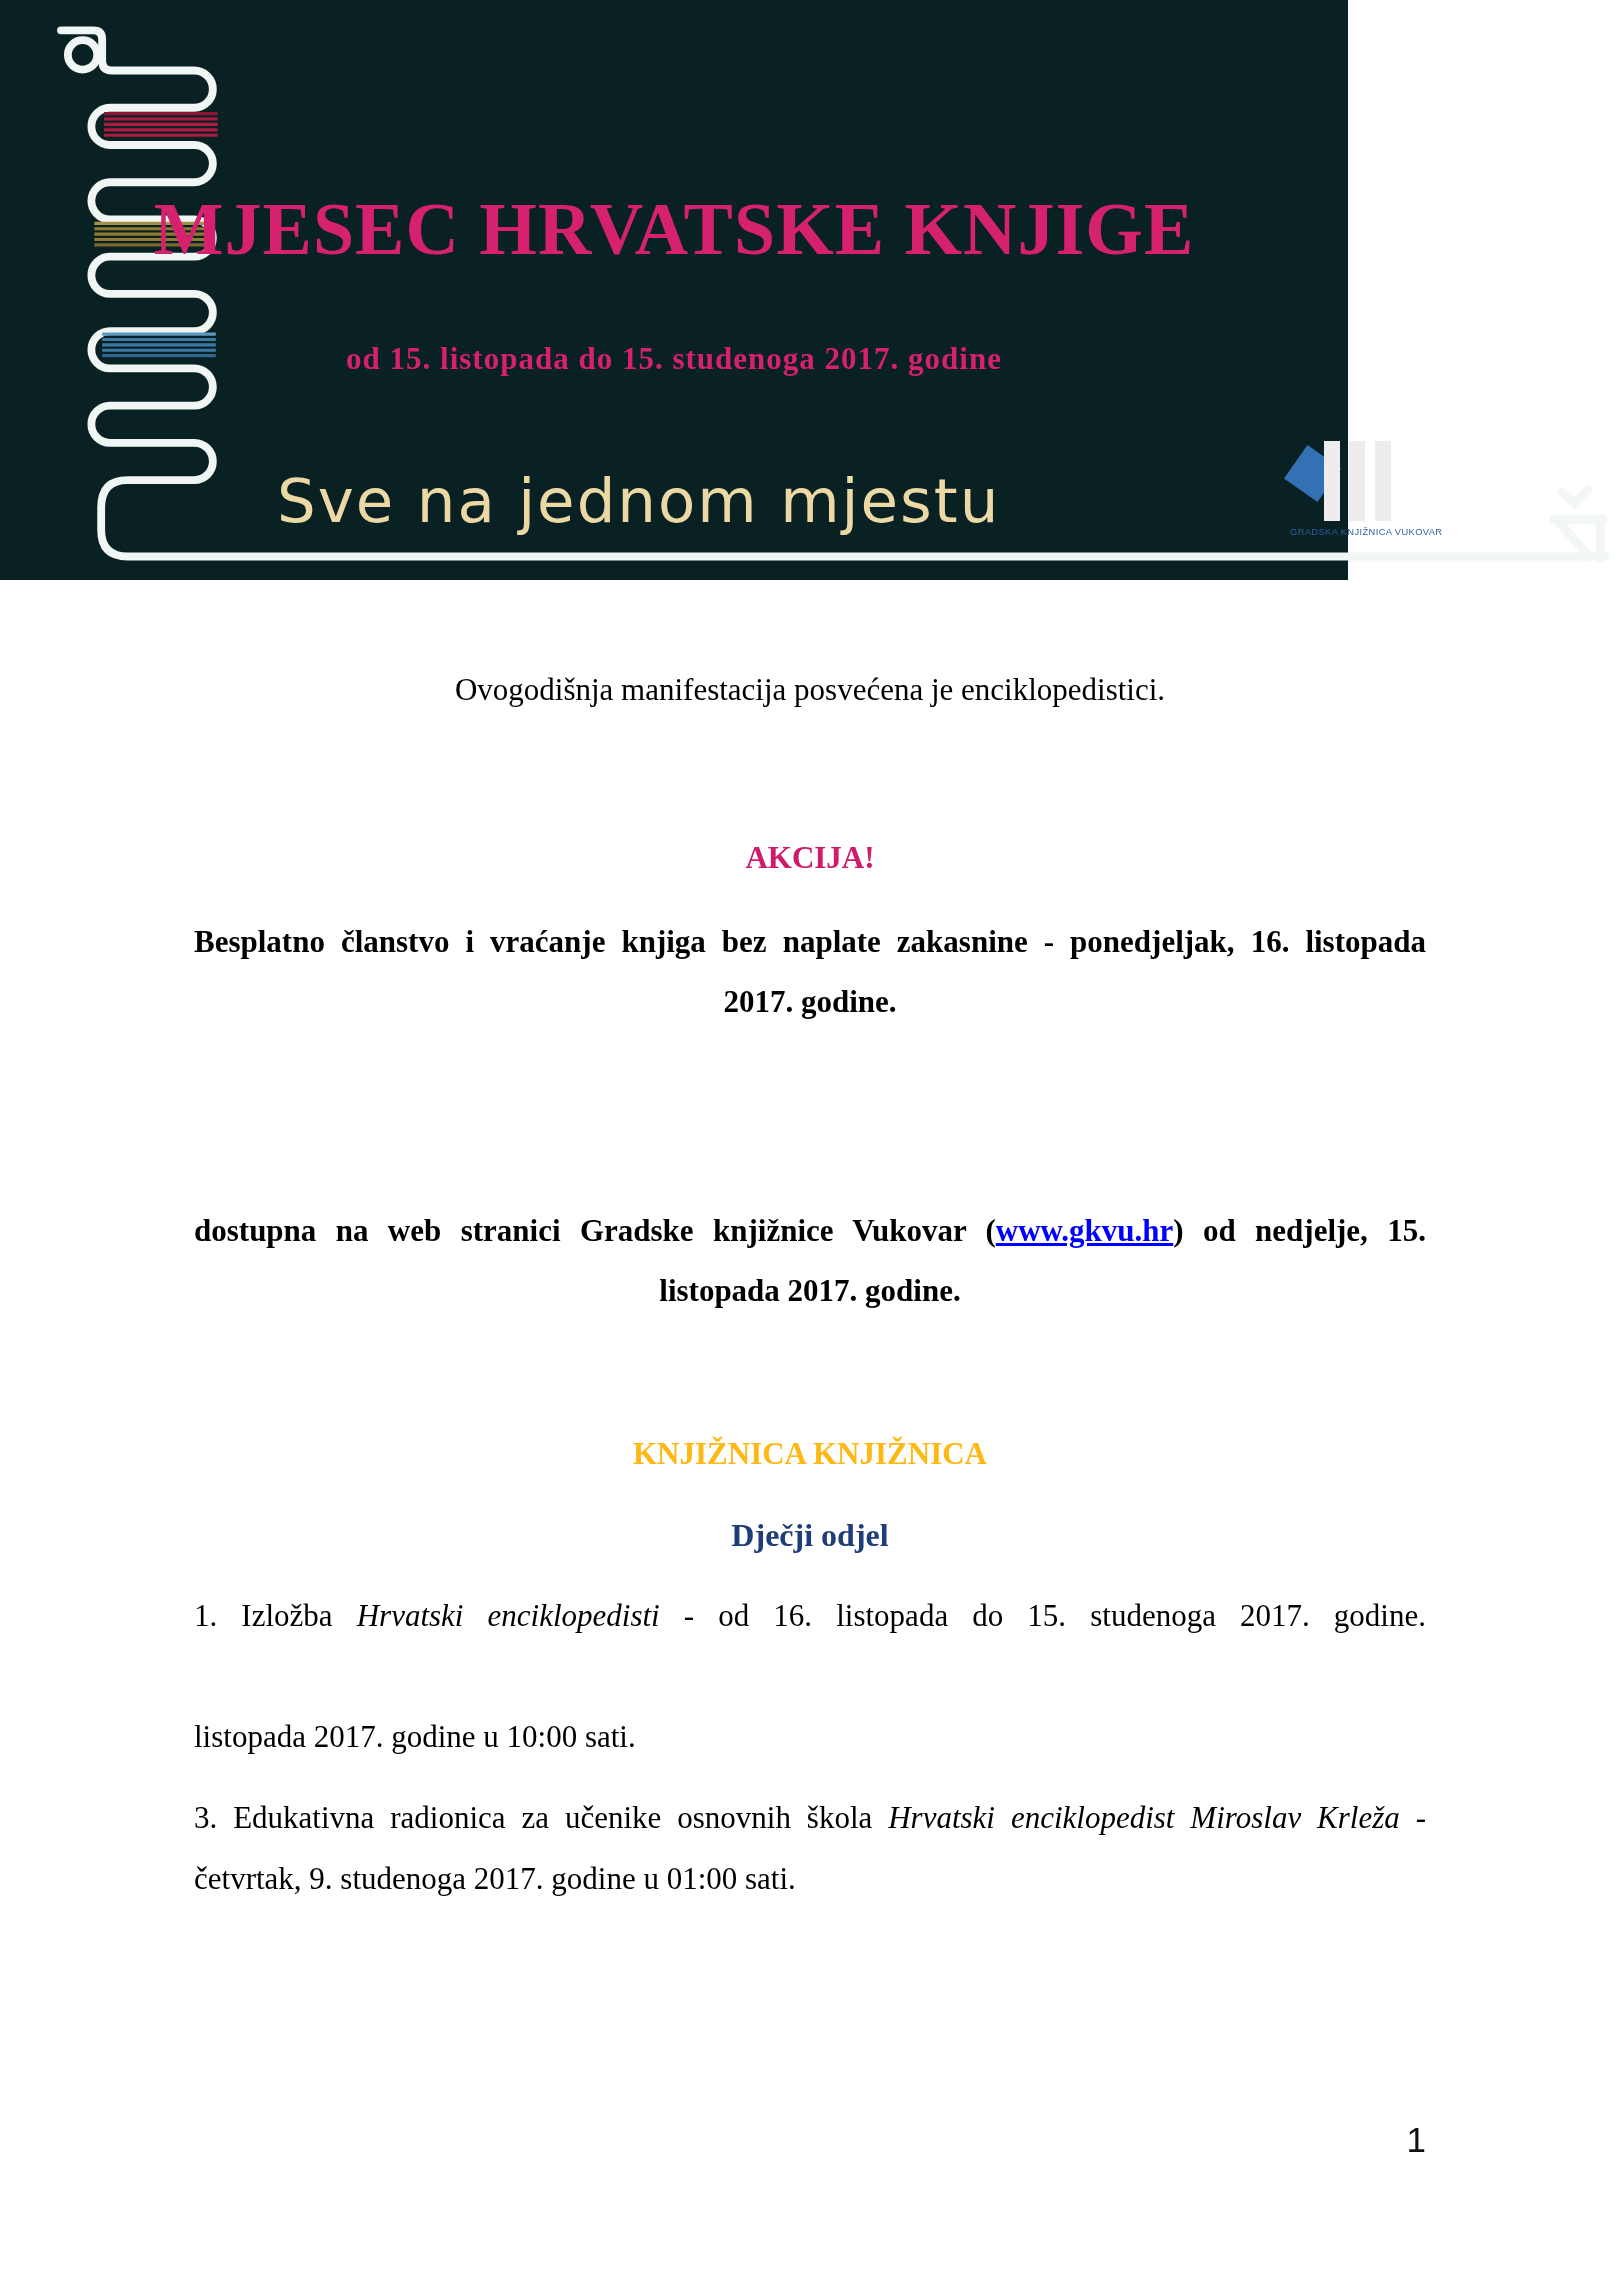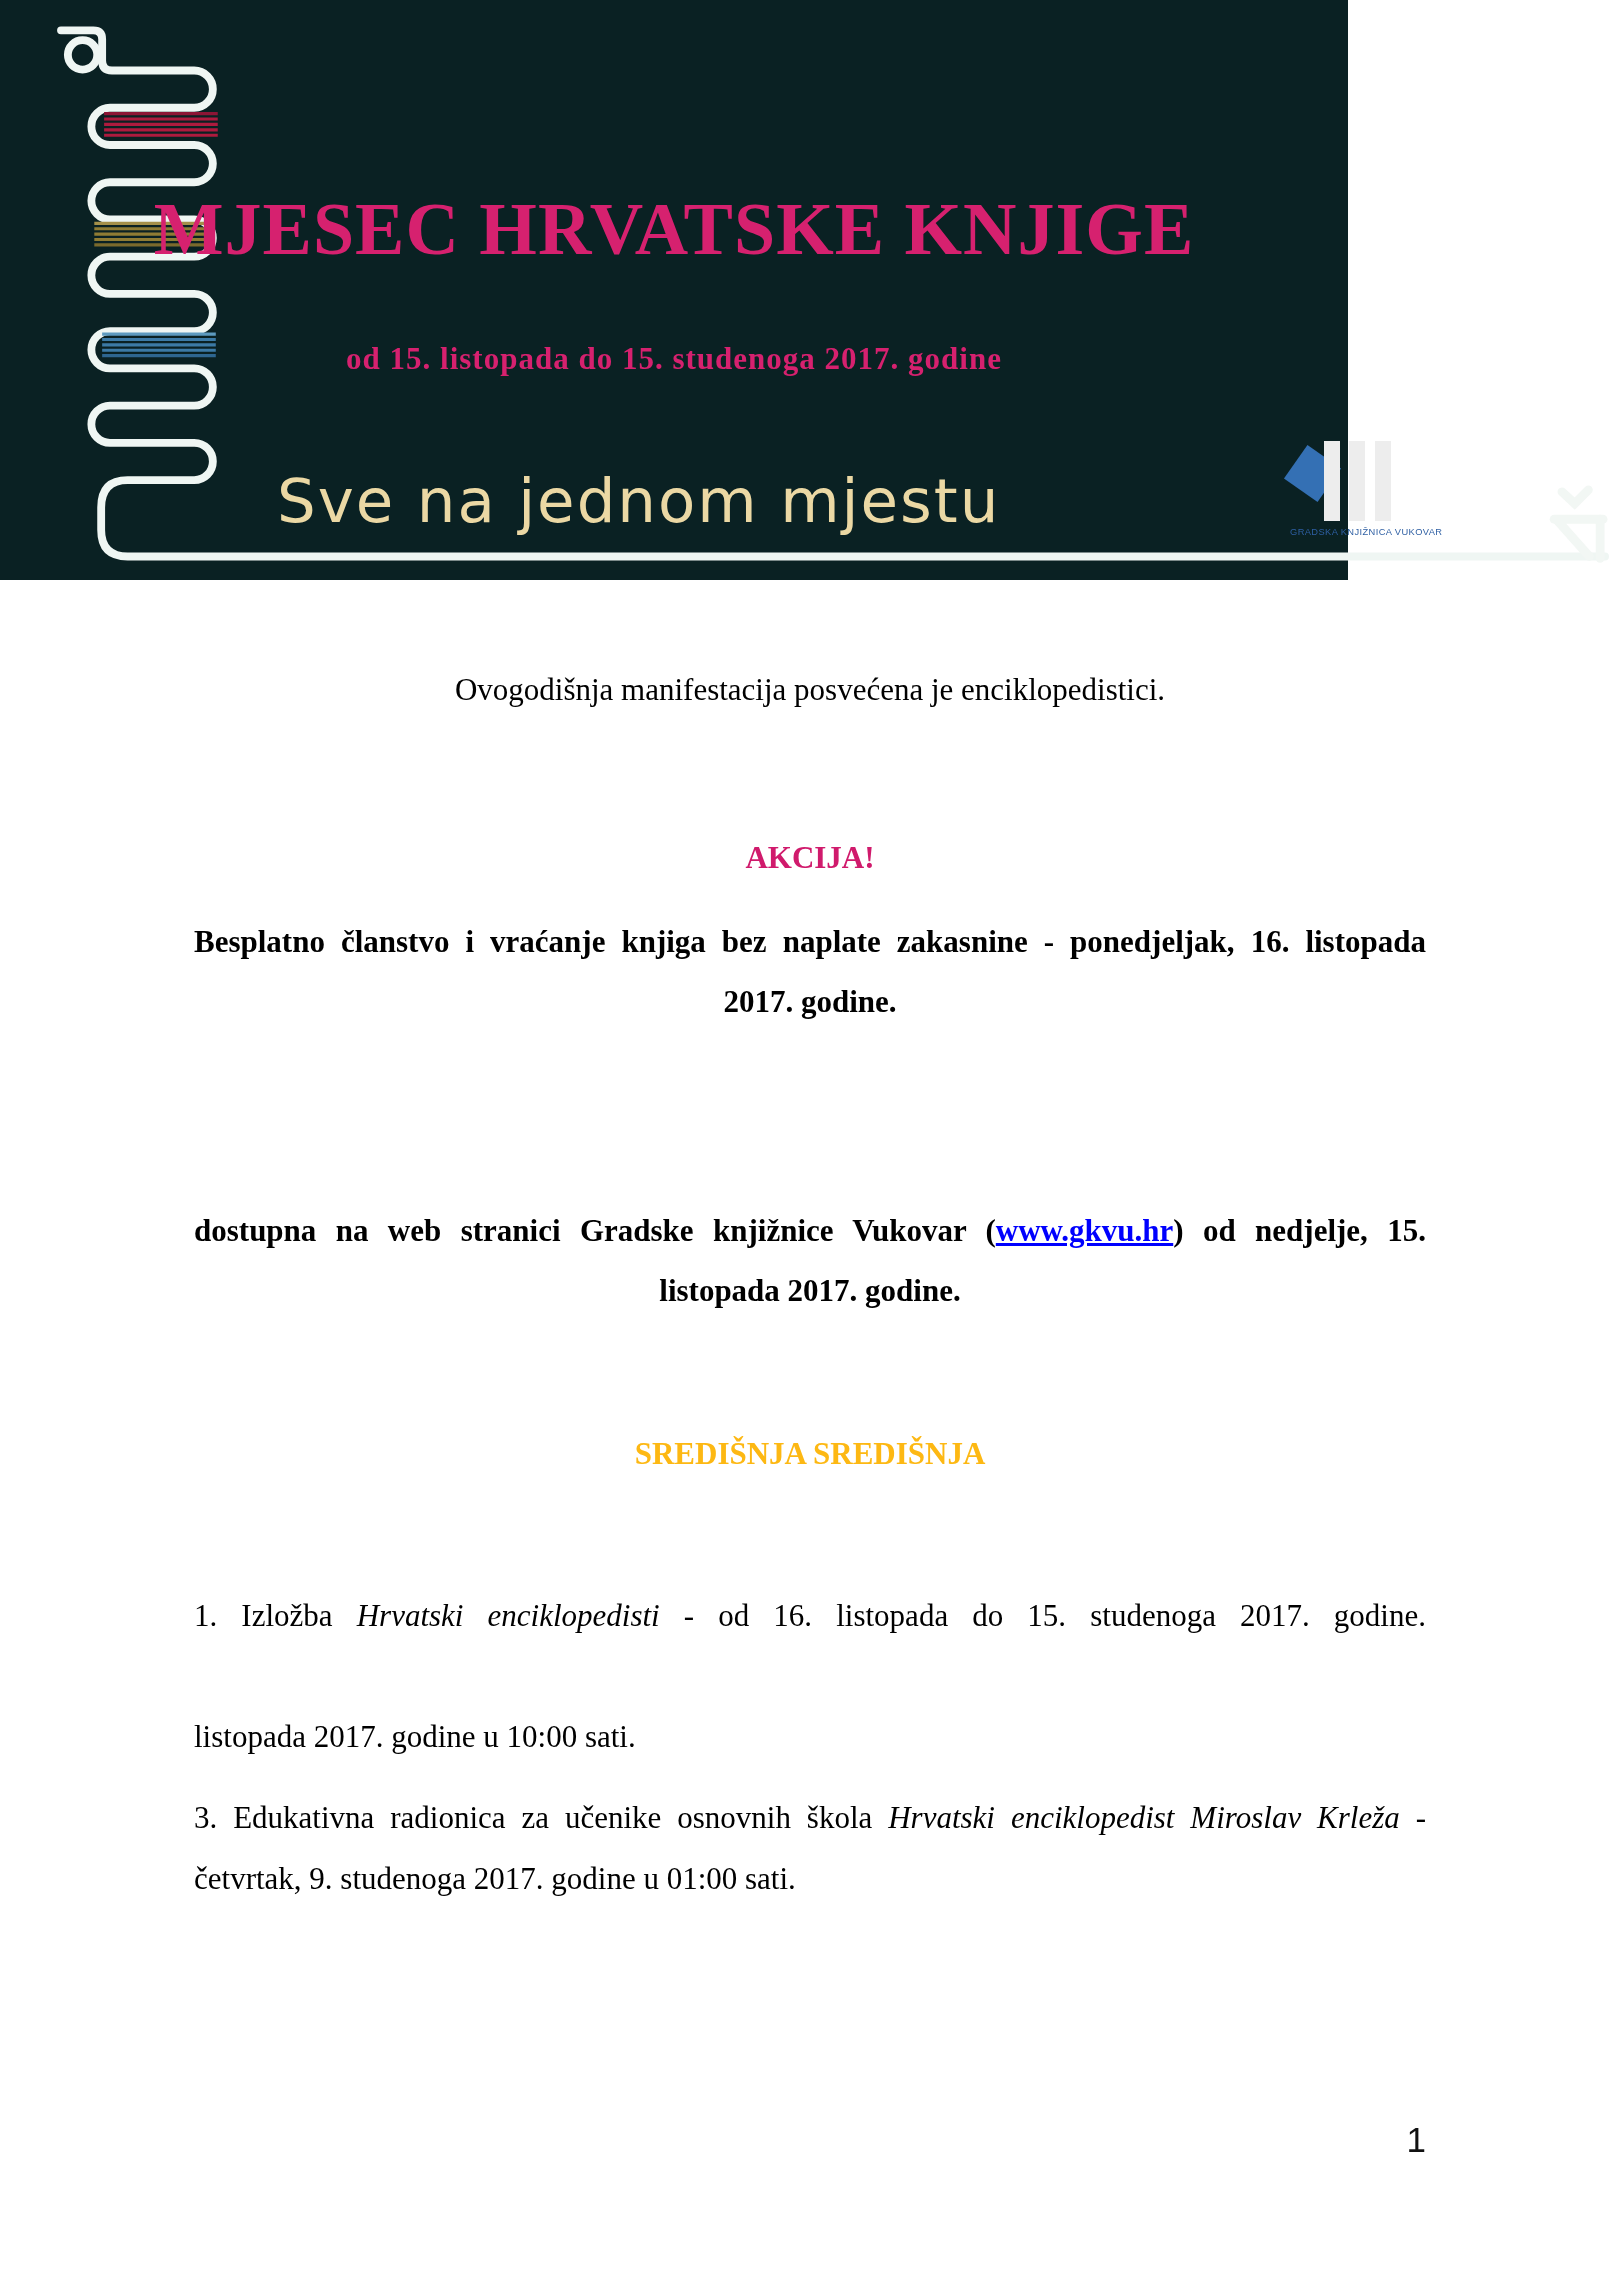--- a/index.html
+++ b/index.html
@@ -149,22 +149,23 @@
   <div class="line bold pink" style="top:828px;">AKCIJA!</div>
 
   <div class="line bold stretch" style="top:912px;">Besplatno članstvo i vraćanje knjiga bez naplate zakasnine - ponedjeljak, 16. listopada</div>
   <div class="line bold" style="top:972px;">2017. godine.</div>
 
   <div class="line bold stretch" style="top:1201px;">
     <span>dostupna na web stranici Gradske knjižnice Vukovar (</span><a class="doclink" href="#">www.gkvu.hr</a><span>) od nedjelje, 15.</span>
   </div>
   <div class="line bold" style="top:1261px;">listopada 2017. godine.</div>
 
-  <div class="line bold gold" style="top:1424px;">SREDIŠNJA SREDIŠNJA</div>
+  <div class="line bold gold" style="top:1424px;">KNJIŽNICA KNJIŽNICA</div>
 
+  <div class="line bold navy" style="top:1506px;font-size:32px;">Dječji odjel</div>
 
   <div class="line stretch" style="top:1586px;">
     <span>1. Izložba </span><span class="it">Hrvatski enciklopedisti</span><span> - od 16. listopada do 15. studenoga 2017. godine.</span>
   </div>
 
   <div class="line" style="top:1707px;">listopada 2017. godine u 10:00 sati.</div>
 
   <div class="line stretch" style="top:1788px;">
     <span>3. Edukativna radionica za učenike osnovnih škola </span><span class="it">Hrvatski enciklopedist Miroslav Krleža</span><span> -</span>
   </div>

